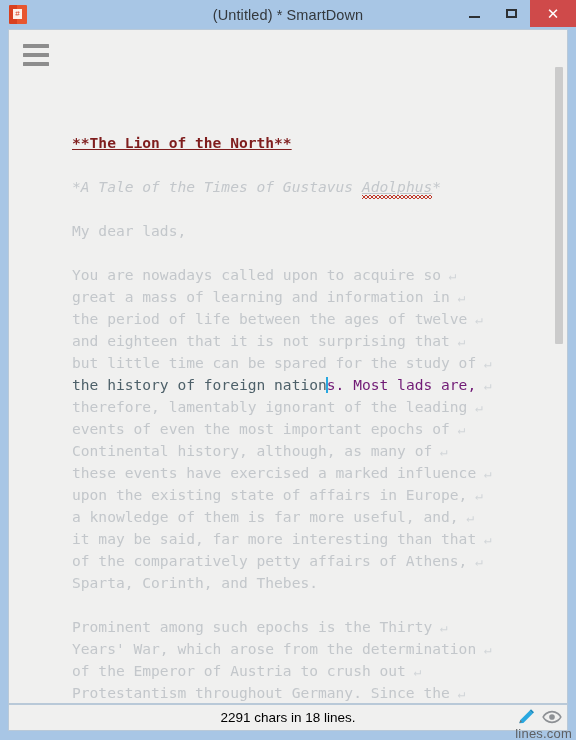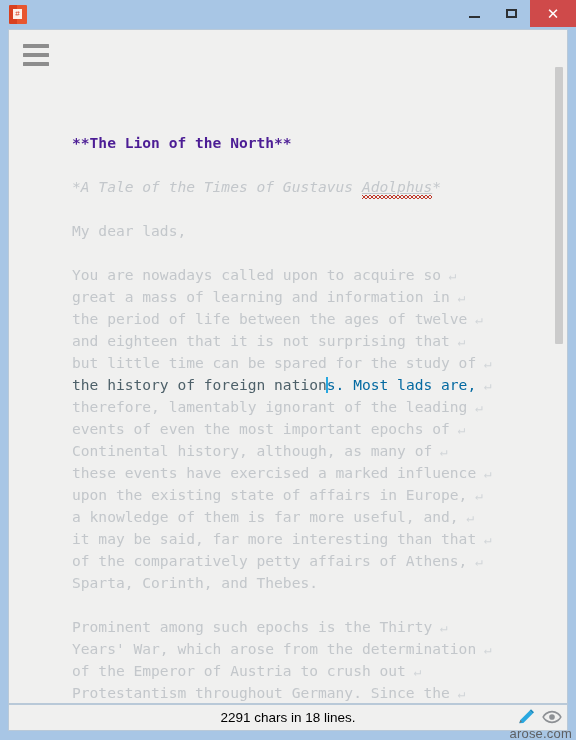--- a/index.html
+++ b/index.html
@@ -156,24 +156,24 @@
     line-height: 22px;
     color: #c3c7cb;
     white-space: pre;
   }
   #editor .pad {
     padding: 18px 0 0 63px;
   }
   .ln { height: 22px; position: relative; }
   .blank { height: 22px; }
 
-  .bold   { font-weight: bold; color: #4c1d95; }
+  .bold   { font-weight: bold; color: #7f1d1d; text-decoration: underline; }
   .ital   { font-style: italic; }
   .active { color: #4d6069; }
-  .dim    { color: #0369a1; }
+  .dim    { color: #701a75; }
 
   .mis {
     position: relative;
     display: inline-block;
     text-decoration: underline;
   }
   .mis::after {
     content: "";
     position: absolute;
     left: 0;
@@ -266,20 +266,21 @@
 <body>
 
 <div id="window">
 
   <div id="titlebar">
     <div id="app-icon">
       <div class="bookL"></div>
       <div class="bookR"></div>
       <div class="glyph">#</div>
     </div>
+    <div id="title-text">(Untitled) * SmartDown</div>
     <div id="winbtns">
       <div class="winbtn min">
         <span class="bar"></span>
       </div>
       <div class="winbtn max">
         <span class="sq"></span>
       </div>
       <div class="winbtn close">✕</div>
     </div>
   </div>
@@ -309,14 +310,14 @@
         <path d="M16.3 4.5 L18.0 2.8 L21.6 6.4 L19.9 8.1 Z" fill="#1a8cc0"></path>
         <path d="M4 19.5 L5.2 15.6 L7.2 17.6 Z" fill="#6f7478"></path>
       </svg>
       <svg class="sicon" viewBox="0 0 24 24">
         <path d="M12 5.5 C6.5 5.5 2.6 9.6 1.4 12 C2.6 14.4 6.5 18.5 12 18.5 C17.5 18.5 21.4 14.4 22.6 12 C21.4 9.6 17.5 5.5 12 5.5 Z" fill="none" stroke="#8d9094" stroke-width="2"></path>
         <circle cx="12" cy="12" r="3.4" fill="#8d9094"></circle>
       </svg>
     </div>
   </div>
 
-  <div id="watermark">arose.com</div>
+  <div id="watermark">lines.com</div>
 </div>
 
 </body></html>

